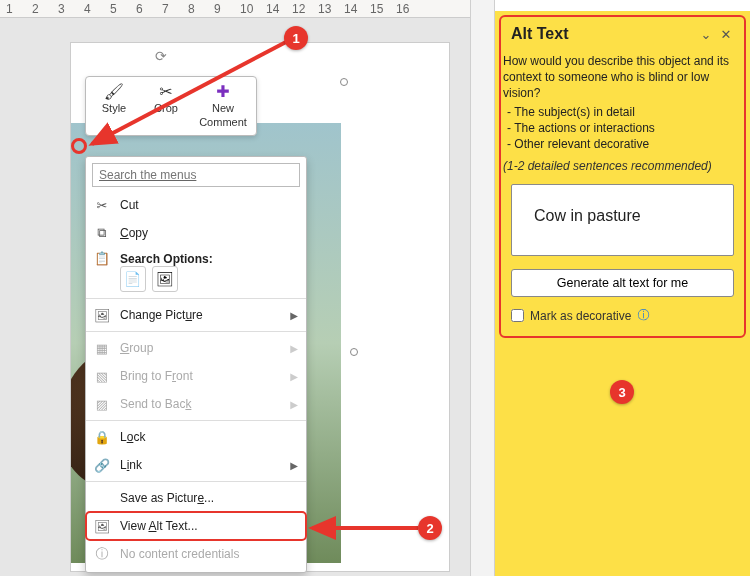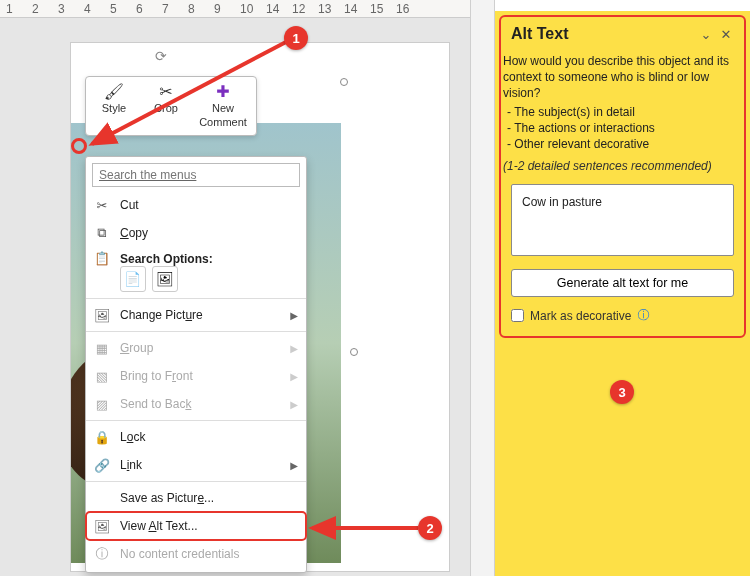--- a/index.html
+++ b/index.html
@@ -51,21 +51,21 @@
   
   .pane { position:absolute; top:11px; left:495px; width:255px; height:576px; background:#fde047; }
   .pane-box { border:2.5px solid #e7352c; border-radius:6px; margin:4px; padding:0 0 8px 0; }
   .pane-header { display:flex; align-items:center; padding:8px 8px 6px 10px; }
   .pane-title { font-size:16px; font-weight:600; flex:1; color:#222; }
   .pane-ctl { width:20px; text-align:center; color:#555; font-size:13px; }
   .pane-body { padding:4px 10px 2px 2px; color:#222; font-size:12px; line-height:1.35; }
   .pane-body ul { list-style:none; margin:2px 4px;}
   .pane-body ul li::before { content:"- "; }
   .pane-body em { font-style:italic; color:#333; display:block; margin-top:6px; }
-  .alt-textarea { width: calc(100% - 20px); margin:8px 20px 10px 10px; height:72px; border:1px solid #8a8a8a; border-radius:2px; padding:10px; resize:none; font-size:12px; color:#222; }
+  .alt-textarea { width: calc(100% - 20px); margin:8px 20px 10px 10px; height:72px; border:1px solid #8a8a8a; border-radius:2px; padding:22px; resize:none; font-size:16px; color:#222; }
   .gen-btn { display:block; width:calc(100% - 20px); margin:0 10px 10px 10px; padding:6px 0; background:#fff; border:1px solid #888; border-radius:3px; text-align:center; font-size:12.5px; cursor:default; }
   .chk-row { display:flex; align-items:center; gap:6px; padding:0 10px 4px 10px; color:#333; }
   .info { color:#2b7cd3; }
 
   
   .badge { position:absolute; width:24px; height:24px; border-radius:50%; background:#e7352c; color:#fff; font-weight:700; font-size:13px; display:flex; align-items:center; justify-content:center; box-shadow:0 1px 3px rgba(0,0,0,0.3); z-index:50; }
   .hollow-circle { position:absolute; width:16px; height:16px; border:3px solid #e7352c; border-radius:50%; background:transparent; z-index:49; }
 
   
   svg.arrows { position:absolute; top:0; left:0; width:750px; height:576px; pointer-events:none; z-index:40; }

